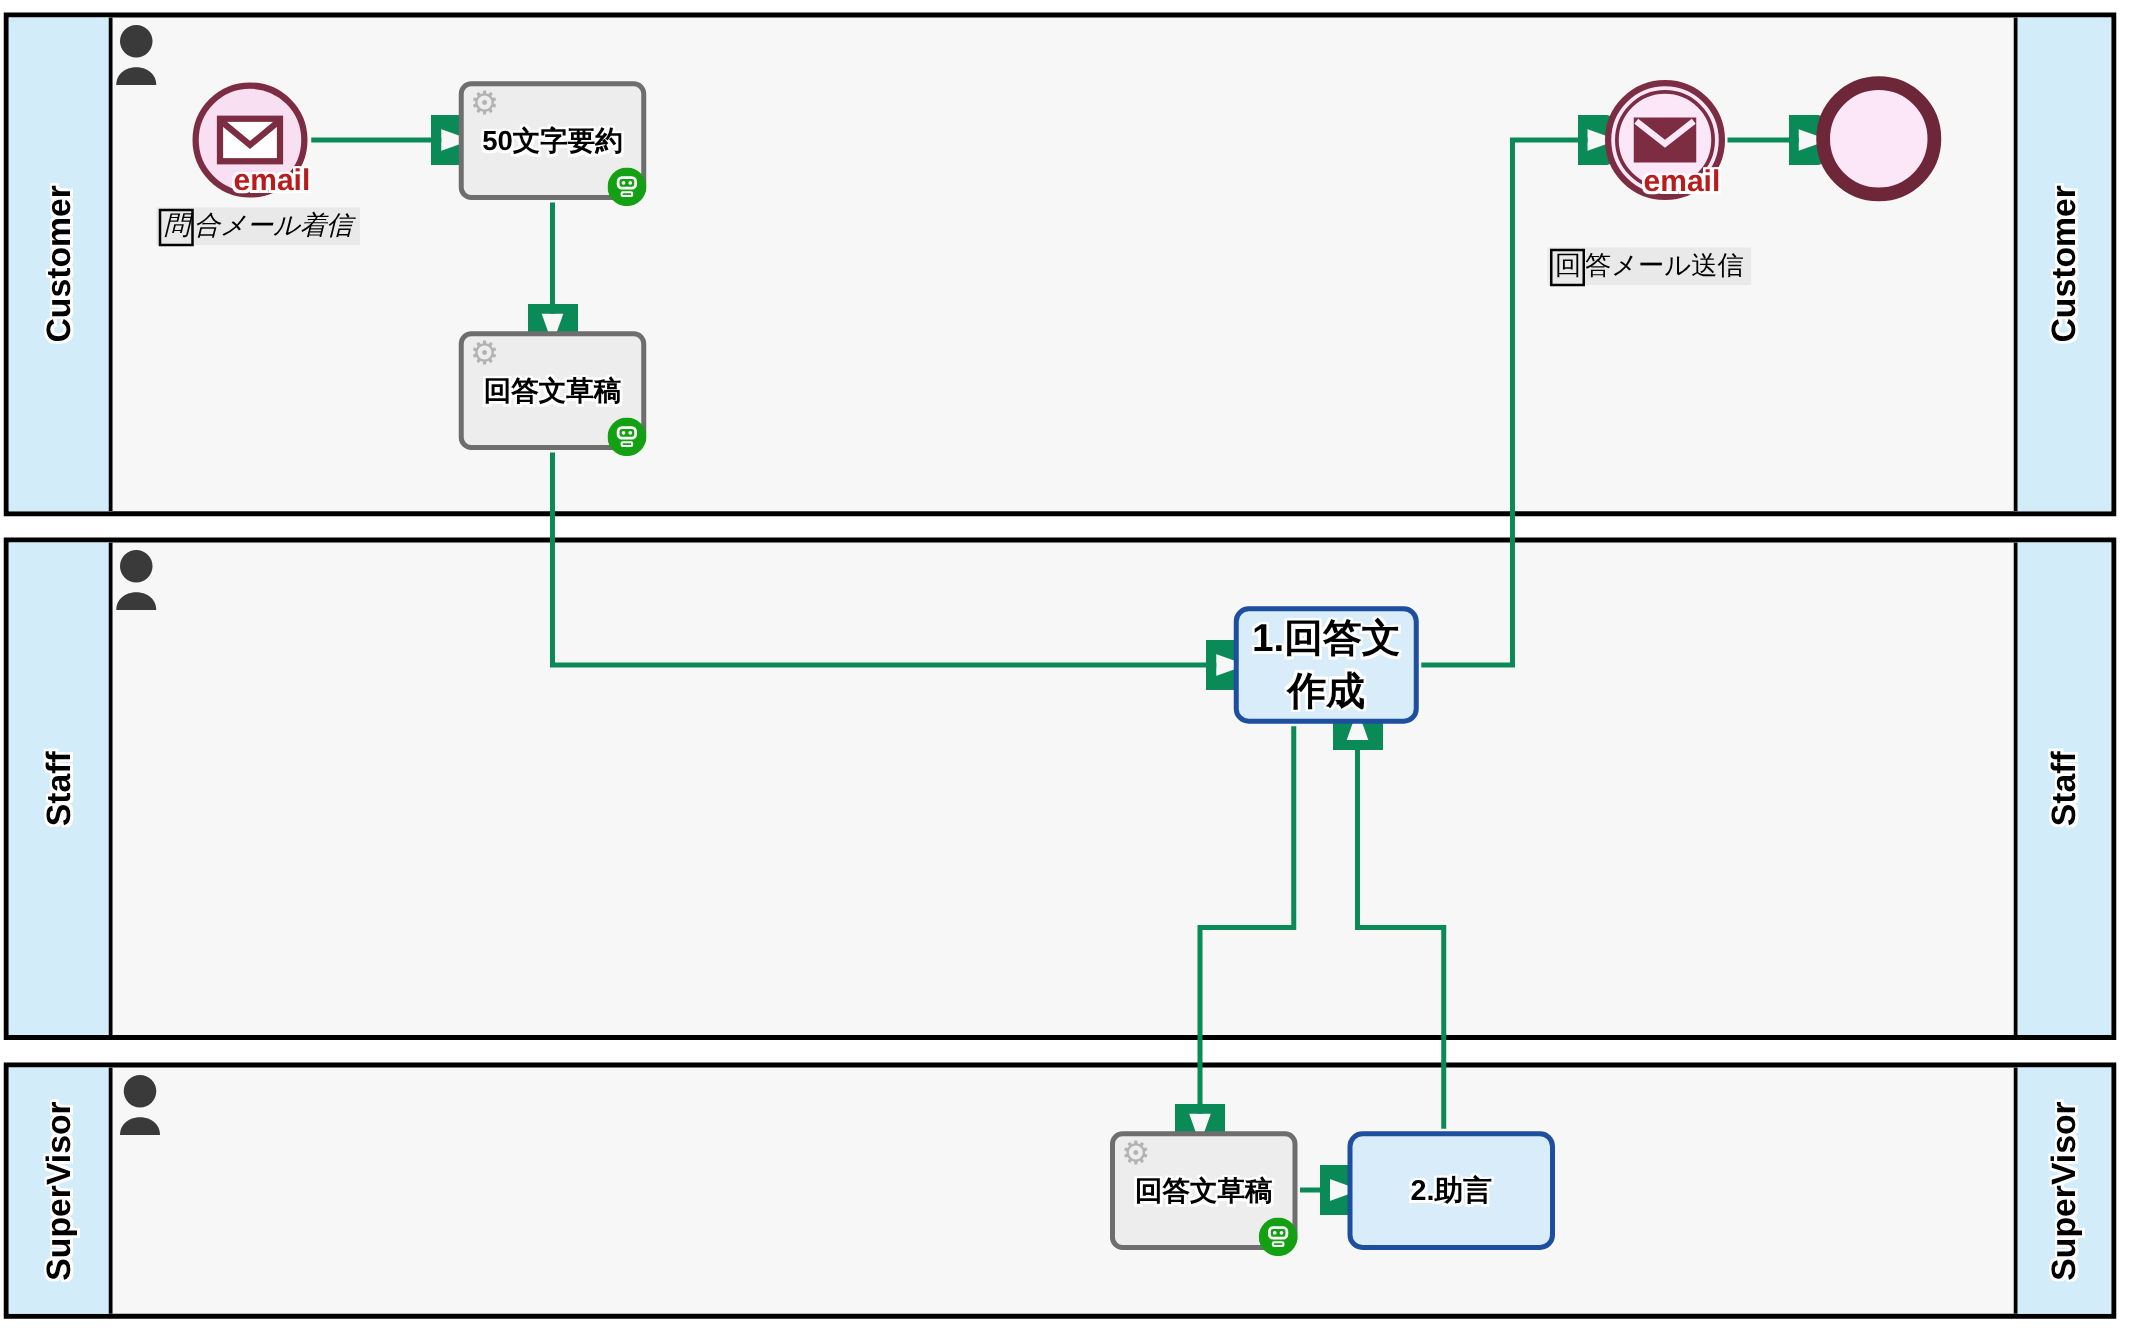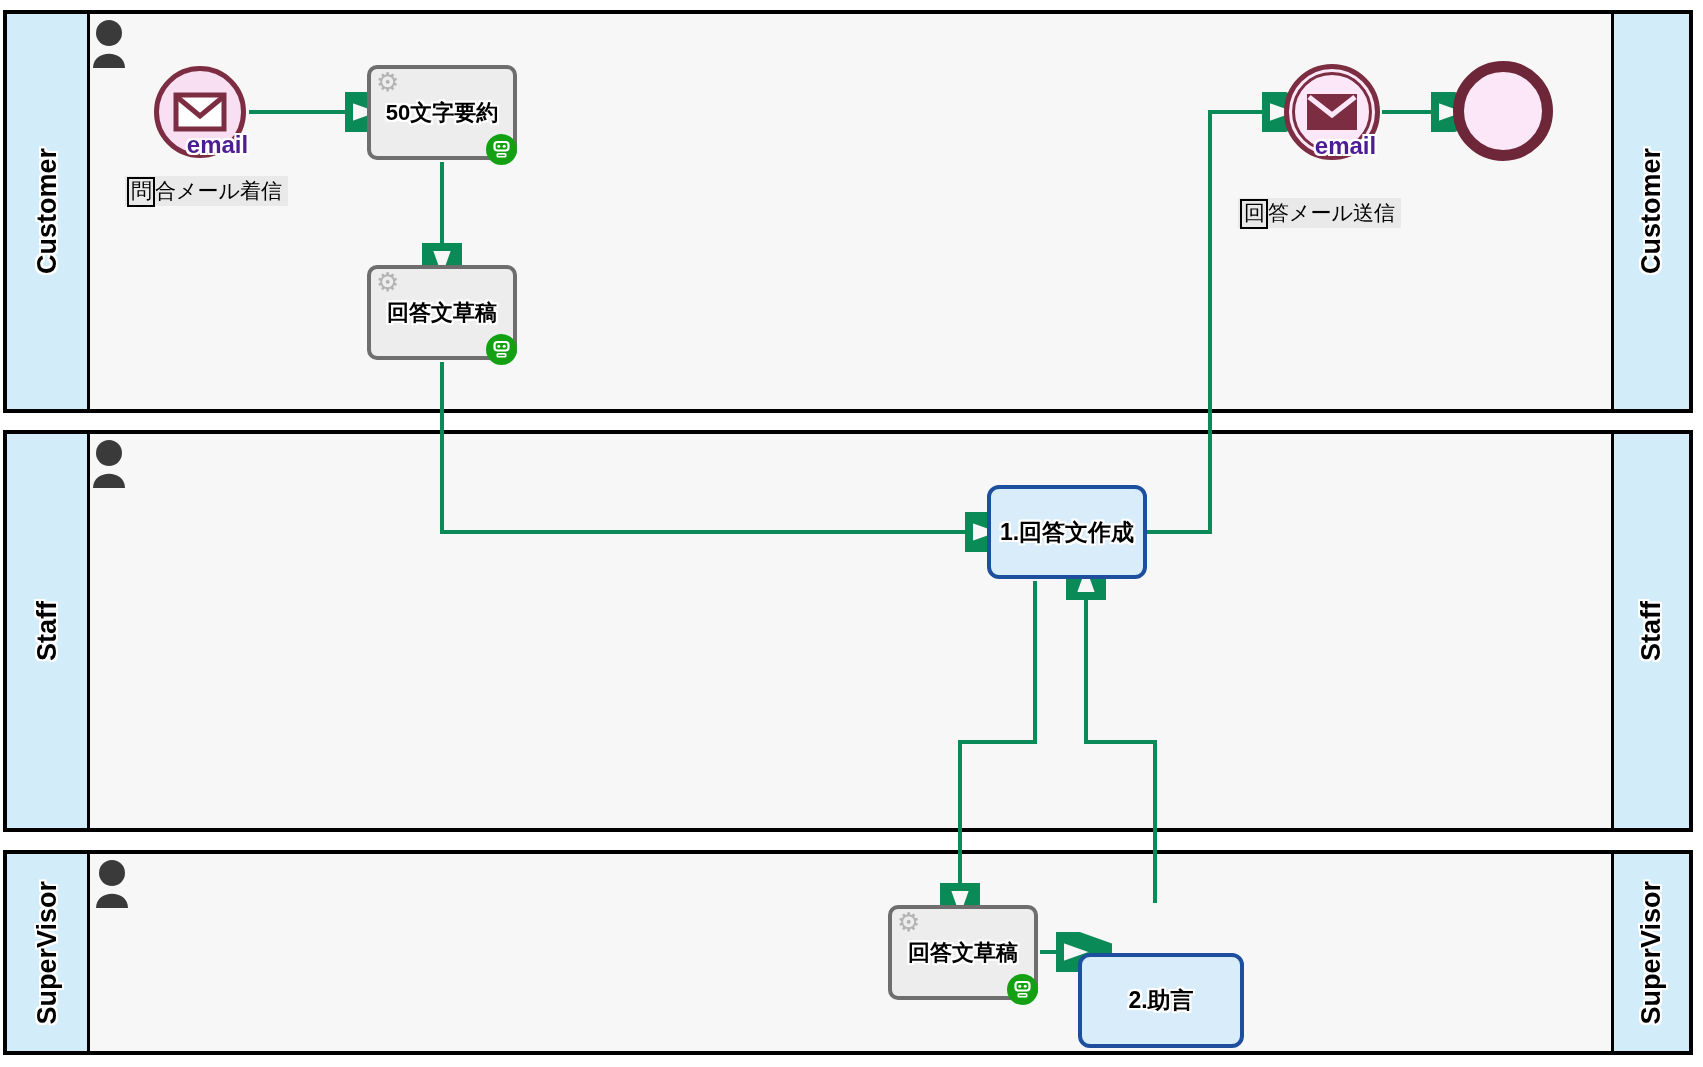--- a/index.html
+++ b/index.html
@@ -34,29 +34,29 @@
   .badge { position:absolute; right:-4px; bottom:-9px; width:31px; height:31px; }
 
   
   .event { position:absolute; border-radius:50%; background:#fbe7f7; }
   .event-start { left:154px; top:66px; width:92px; height:92px; border:5px solid #7c2d42;
                  display:flex; align-items:center; justify-content:center; background:#f8e0f2; }
   .event-send  { left:1284px; top:64px; width:96px; height:96px; border:5px solid #7c2d42;
                  display:flex; align-items:center; justify-content:center; }
   .event-send::before { content:""; position:absolute; inset:3px; border:3px solid #7c2d42; border-radius:50%; }
   .event-end   { left:1453px; top:61px; width:100px; height:100px; border:11px solid #6e2639; }
-  .event-caption { position:absolute; font-weight:bold; font-size:24px; color:#4c1d95; text-align:center;
+  .event-caption { position:absolute; font-weight:bold; font-size:24px; color:#b91c1c; text-align:center;
                    text-shadow:2px 0 0 #fff,-2px 0 0 #fff,0 2px 0 #fff,0 -2px 0 #fff,2px 2px 0 #fff,-2px -2px 0 #fff,2px -2px 0 #fff,-2px 2px 0 #fff; }
   .caption-start { left:160px; top:131px; width:115px; }
   .caption-send  { left:1288px; top:132px; width:115px; }
 
   
   .annotation { position:absolute; background:#e9e9e9; color:#000; font-size:21px; line-height:27px; padding:1px 6px 2px 2px; white-space:nowrap; }
   .annotation::first-letter { border:2px solid #000; padding:0 1px 3px 2px; }
-  .ann-start { left:125px; top:176px; }
+  .ann-start { left:125px; top:166px;font-style:italic; }
   .ann-send  { left:1238px; top:166px;margin-top:32px; }
 </style>
 </head>
 <body>
 
 <div class="canvas">
 
   <div class="pool pool-customer">
     <div class="band band-left">
       <span class="band-label">Customer</span>
@@ -155,34 +155,34 @@
     <svg class="badge" viewBox="0 0 31 31">
       <circle cx="15.5" cy="15.5" r="15.5" fill="#13a113"></circle>
       <rect x="8.5" y="8" width="14" height="8.5" rx="3" fill="none" stroke="#ffffff" stroke-width="2.2"></rect>
       <circle cx="12.8" cy="12.2" r="1.5" fill="#ffffff"></circle>
         <circle cx="18.2" cy="12.2" r="1.5" fill="#ffffff"></circle>
       <rect x="10.5" y="19" width="10" height="4.6" rx="1.6" fill="#ffffff"></rect>
       <line x1="12.2" y1="21.3" x2="18.8" y2="21.3" stroke="#13a113" stroke-width="1.3"></line>
     </svg>
   </div>
 
-  <div class="task task-blue" style="left:987px; top:485px; width:160px; height:94px; font-size:23px;">
+  <div class="task task-blue" style="left:987px; top:485px; width:148px; height:94px; font-size:31px;">
     <span>1.回答文作成</span>
   </div>
 
   <div class="task task-gray" style="left:888px; top:905px; width:150px; height:95px;">
     <span class="gear">⚙</span>
     <span>回答文草稿</span>
     <svg class="badge" viewBox="0 0 31 31">
       <circle cx="15.5" cy="15.5" r="15.5" fill="#13a113"></circle>
       <rect x="8.5" y="8" width="14" height="8.5" rx="3" fill="none" stroke="#ffffff" stroke-width="2.2"></rect>
       <circle cx="12.8" cy="12.2" r="1.5" fill="#ffffff"></circle>
         <circle cx="18.2" cy="12.2" r="1.5" fill="#ffffff"></circle>
       <rect x="10.5" y="19" width="10" height="4.6" rx="1.6" fill="#ffffff"></rect>
       <line x1="12.2" y1="21.3" x2="18.8" y2="21.3" stroke="#13a113" stroke-width="1.3"></line>
     </svg>
   </div>
 
-  <div class="task task-blue" style="left:1078px; top:905px; width:166px; height:95px; font-size:23px;margin-top:48px;">
+  <div class="task task-blue" style="left:1078px; top:905px; width:166px; height:95px; font-size:23px;">
     <span>2.助言</span>
   </div>
 
 </div>
 
 </body></html>

